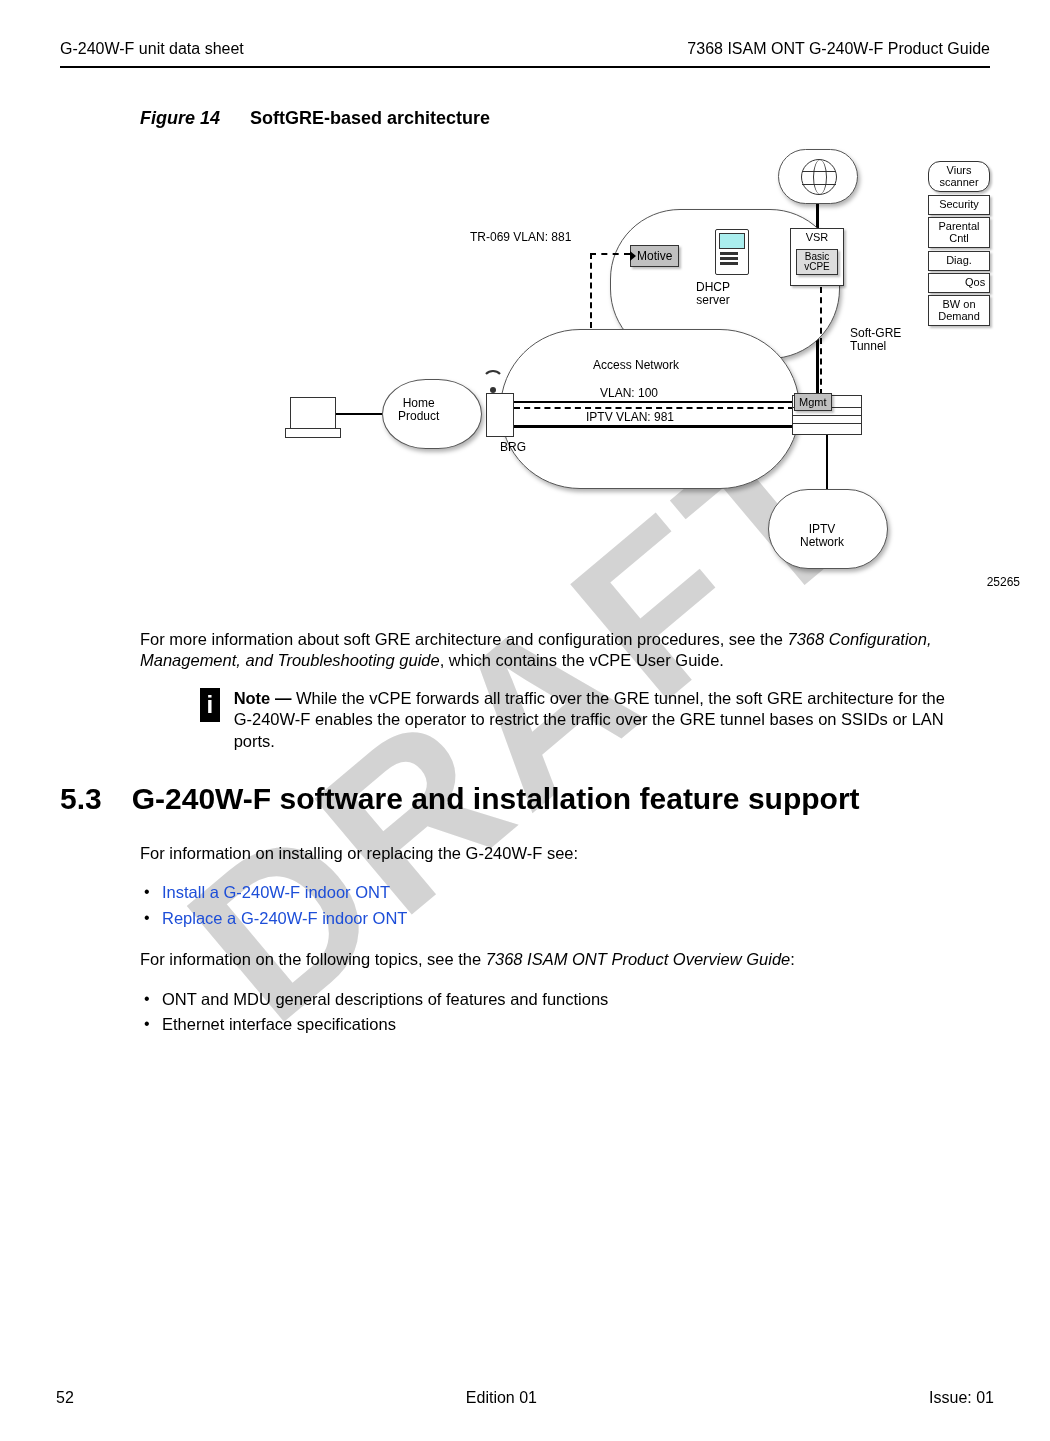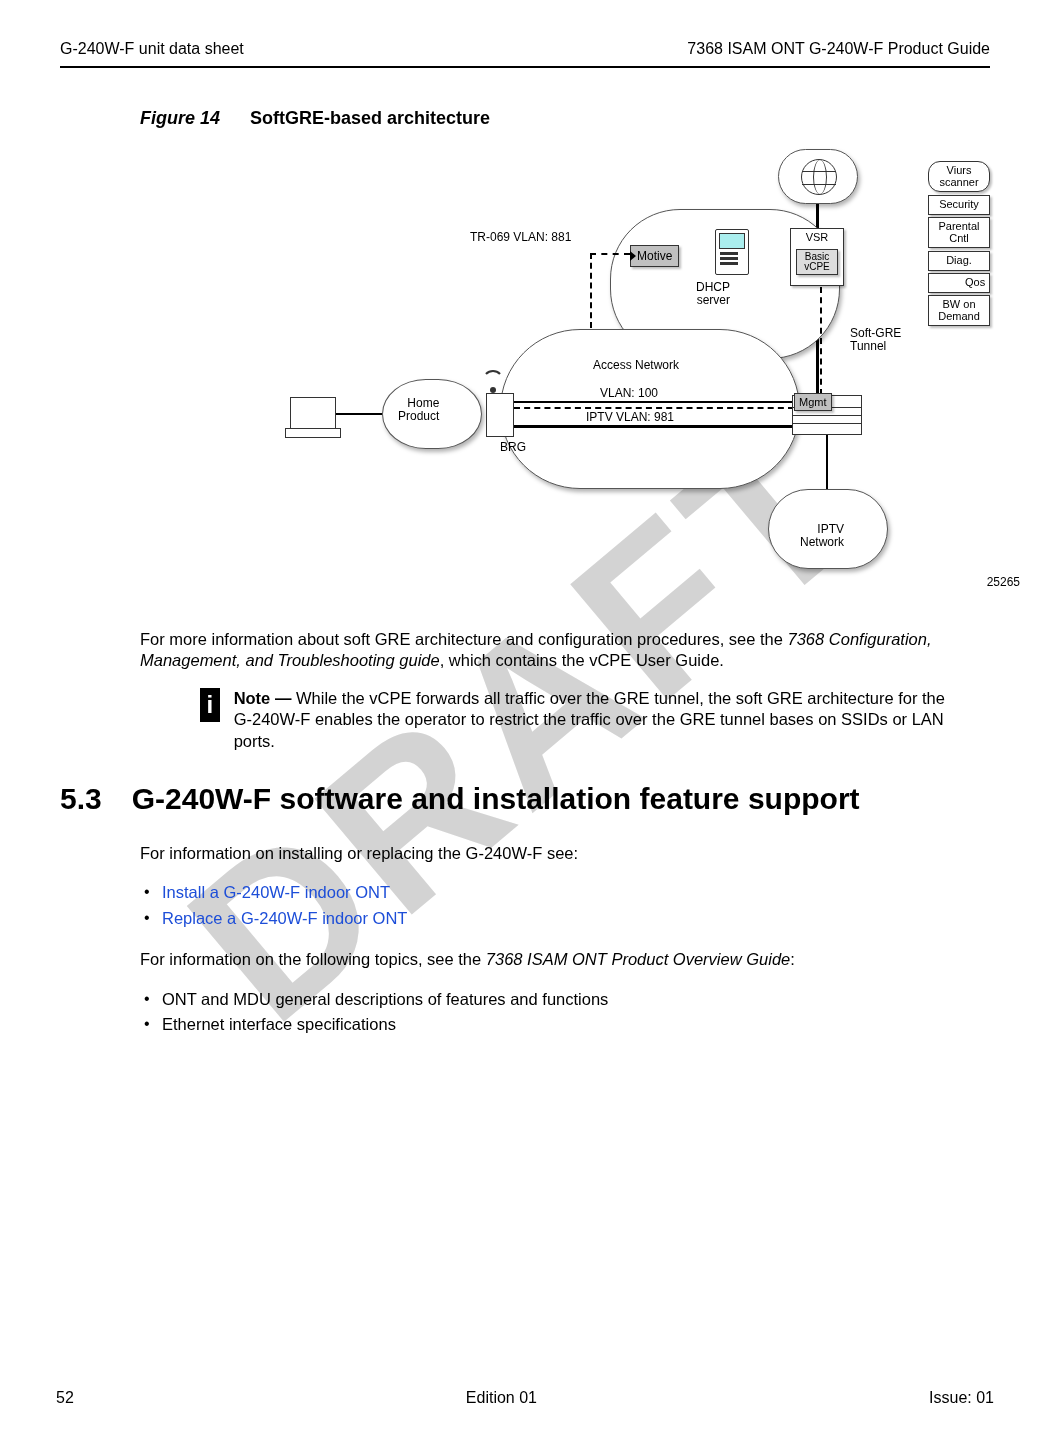--- a/index.html
+++ b/index.html
@@ -15,21 +15,21 @@
   .figure-box { position:relative; width:740px; height:440px; margin-left:140px; margin-bottom:40px; }
 
   
   .cloud { position:absolute; background:#fff; border:1px solid #555; filter:drop-shadow(2px 3px 2px rgba(0,0,0,0.3)); }
   .cloud.small { width:100px; height:70px; border-radius:50px 50px 50px 50px / 40px 40px 40px 40px; }
   .big-cloud { position:absolute; width:300px; height:160px; background:#fff; border:1px solid #555; border-radius:80px; filter:drop-shadow(2px 3px 2px rgba(0,0,0,0.3)); }
   .dhcp-cloud { position:absolute; width:230px; height:150px; background:#fff; border:1px solid #555; border-radius:70px; filter:drop-shadow(2px 3px 2px rgba(0,0,0,0.3)); }
   .iptv-cloud { position:absolute; width:120px; height:80px; background:#fff; border:1px solid #555; border-radius:50px; filter:drop-shadow(2px 3px 2px rgba(0,0,0,0.3)); }
   .globe-cloud { position:absolute; width:80px; height:55px; background:#fff; border:1px solid #555; border-radius:40px; filter:drop-shadow(2px 3px 2px rgba(0,0,0,0.3)); }
 
-  .label { position:absolute; font-size:12px; text-align:right; line-height:1.1; }
+  .label { position:absolute; font-size:12px; text-align:center; line-height:1.1; }
   .motive { position:absolute; background:#c0c0c0; border:1px solid #333; padding:3px 6px; font-size:12px; filter:drop-shadow(2px 2px 1px rgba(0,0,0,0.25)); }
   .mgmt { position:absolute; background:#c0c0c0; border:1px solid #333; padding:2px 4px; font-size:11px; filter:drop-shadow(2px 2px 1px rgba(0,0,0,0.25)); }
   .vsrbox { position:absolute; border:1px solid #333; background:#fff; padding:2px; font-size:11px; text-align:center; filter:drop-shadow(2px 2px 1px rgba(0,0,0,0.25)); }
   .basicbox { position:absolute; border:1px solid #333; background:#ddd; padding:2px 2px; font-size:10px; text-align:center; line-height:1; filter:drop-shadow(2px 2px 1px rgba(0,0,0,0.25)); }
   .sidebox { position:absolute; background:#fff; border:1px solid #333; padding:3px 4px; font-size:11px; text-align:center; width:62px; filter:drop-shadow(2px 2px 1px rgba(0,0,0,0.25)); line-height:1.05; }
 
   .server { position:absolute; width:34px; height:46px; background:#fff; border:1.5px solid #333; border-radius:2px; }
   .server::before { content:""; position:absolute; top:3px; left:3px; right:3px; height:14px; border:1px solid #333; background:#aee; }
   .server::after { content:""; position:absolute; top:22px; left:4px; width:18px; height:3px; background:#333; box-shadow:0 5px 0 #333, 0 10px 0 #333; }
 

